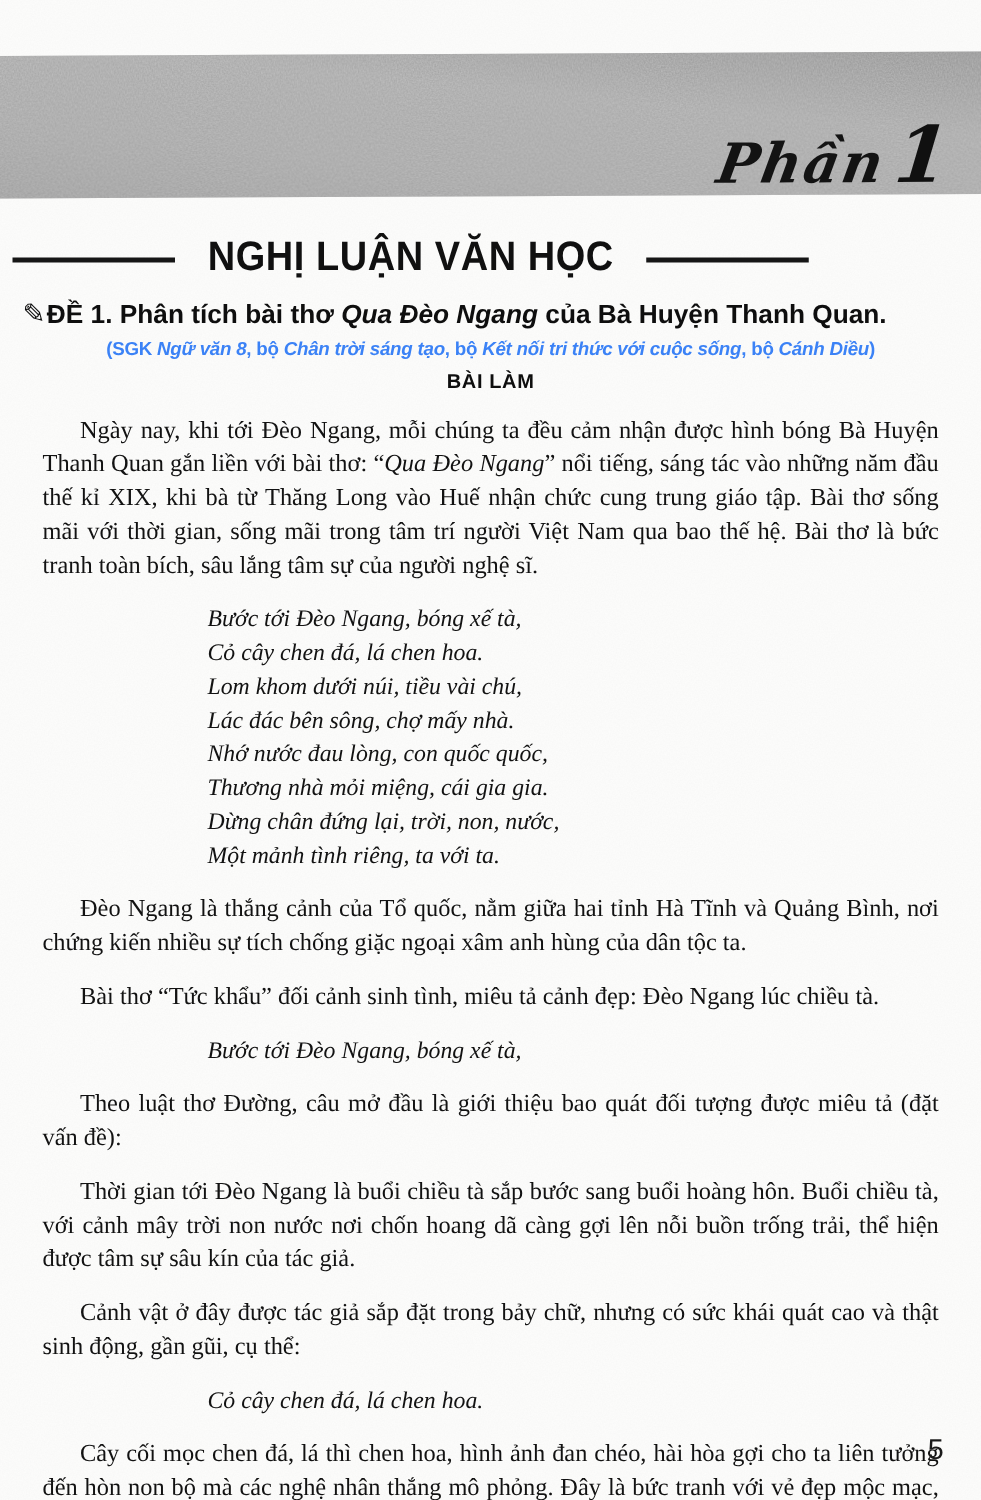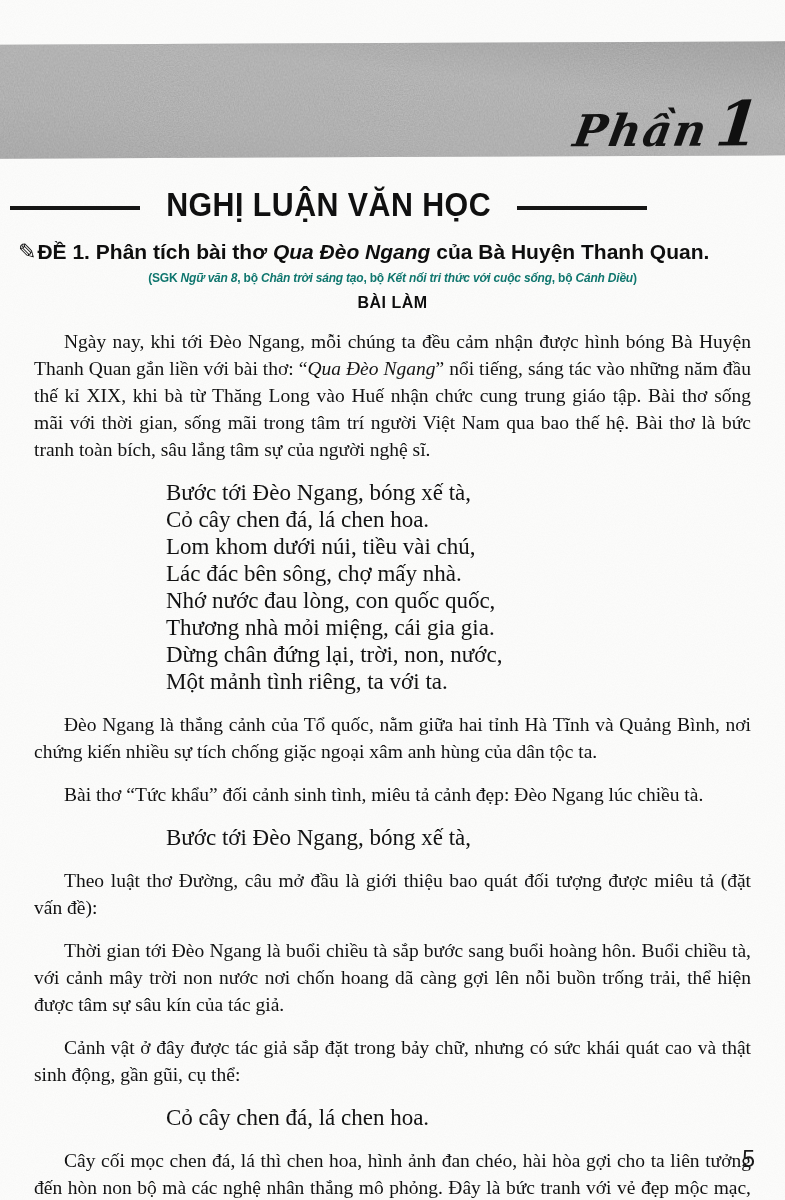--- a/index.html
+++ b/index.html
@@ -77,42 +77,43 @@
     font-weight: 700; font-size: 21px; line-height: 1.3;
     color: #0e0e0e;
   }
   .pencil {
     font-family: "DejaVu Sans", sans-serif;
     font-weight: 400; font-size: 22px; margin-right: 1px;
   }
   .source {
     margin: 0;
     font-family: "Liberation Sans", sans-serif;
-    font-weight: 700; font-size: 12px;
+    font-weight: 700; font-size: 15px;
     text-align: center; white-space: nowrap;
-    letter-spacing: -0.2px; color: #0f766e;
+    letter-spacing: -0.2px; color: #3b82f6;
   }
   .essay-heading {
     margin: 9px 0 7px 0;
     text-align: center;
     font-family: "Liberation Sans", sans-serif;
     font-weight: 700; font-size: 16px; letter-spacing: 0.5px;
     color: #0e0e0e;
   }
 
   .para {
     margin: 16px;
     font-size: 19.5px; line-height: 27px;
     text-align: justify; text-indent: 30px;
   }
   .it { font-style: italic; }
 
   .poem { margin: 2px 0 2px 148px; }
   .poem-line, .quote-line {
-    font-size: 23px; line-height: 27px;
+    font-style: italic;
+    font-size: 19px; line-height: 27px;
     white-space: nowrap;
   }
   .quote-line { margin: 2px 0 2px 148px; }
 
   .page-number {
     position: absolute; right: 30px; top: 1146px;
     font-family: "Liberation Sans", sans-serif;
     font-size: 23px; color: #1a1a1a;
   }
 </style>

